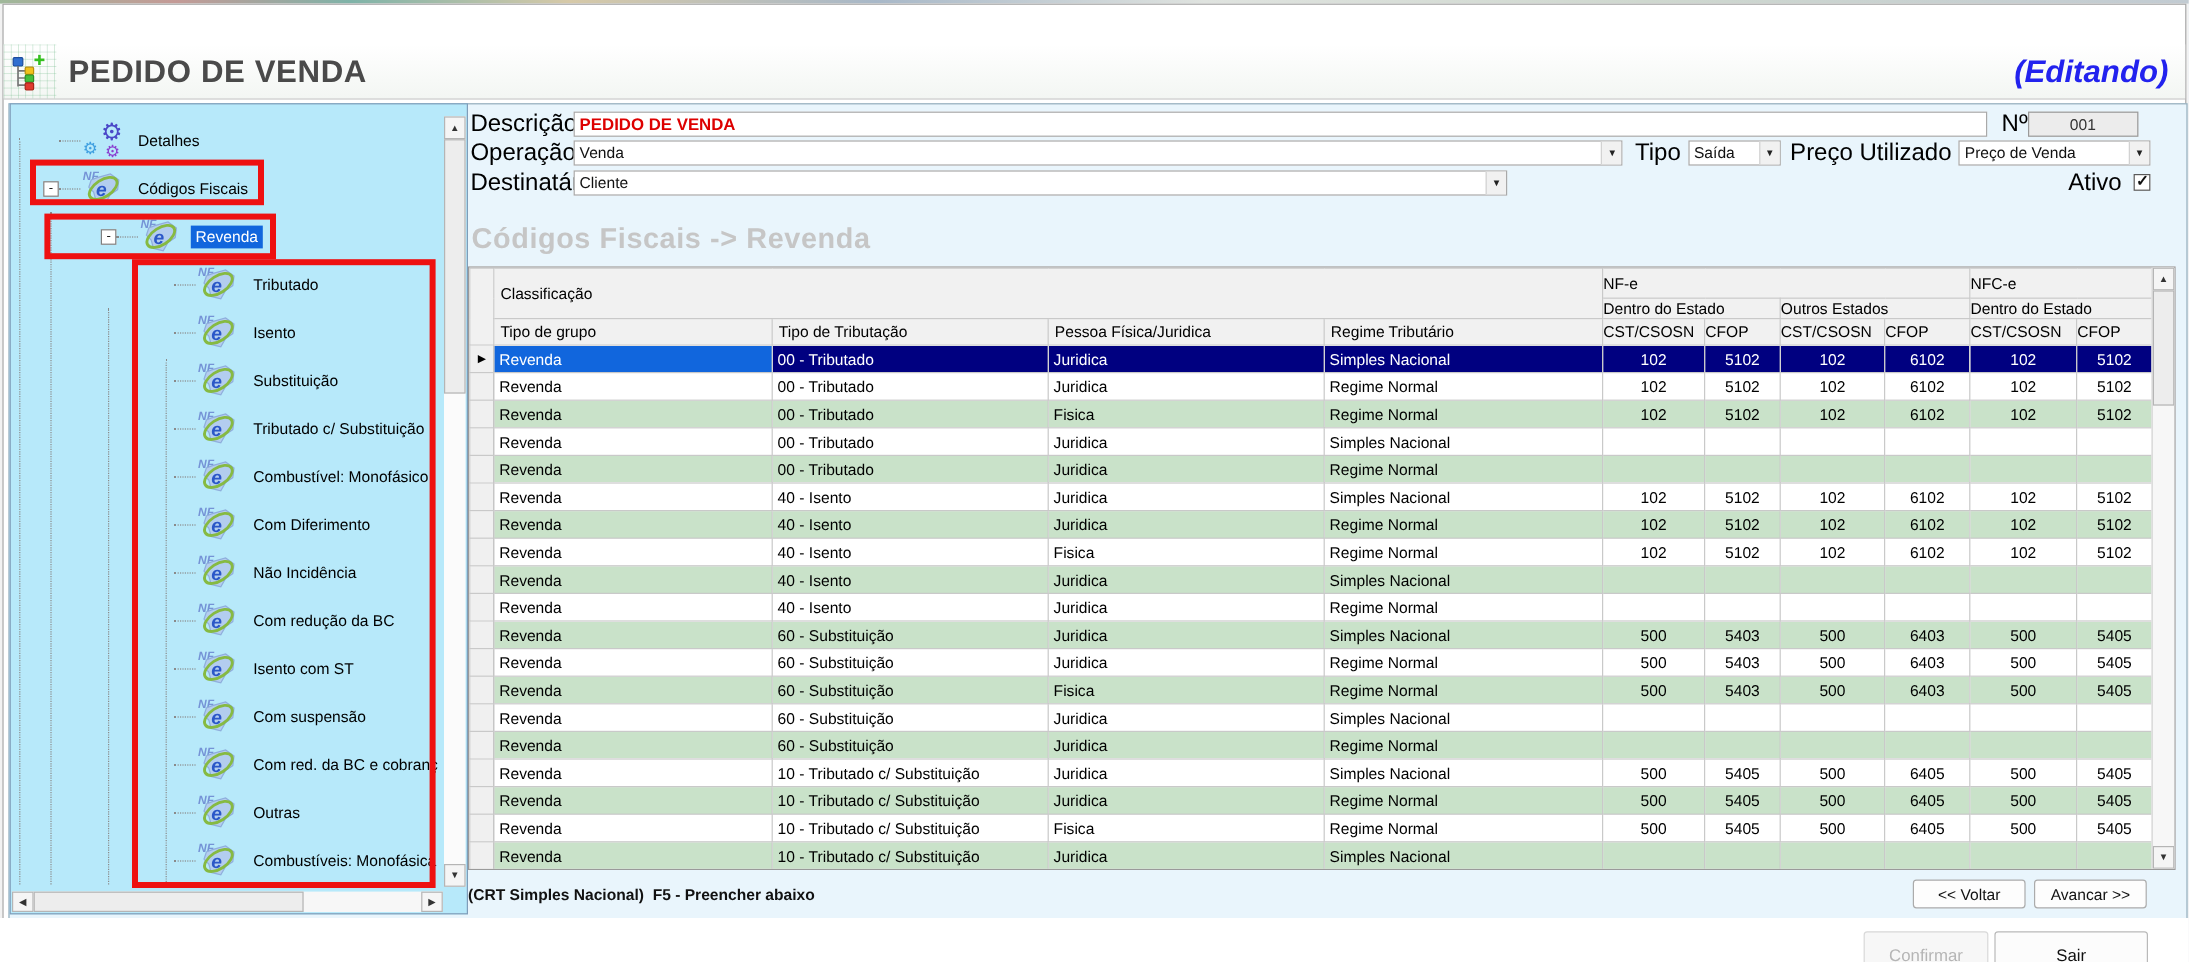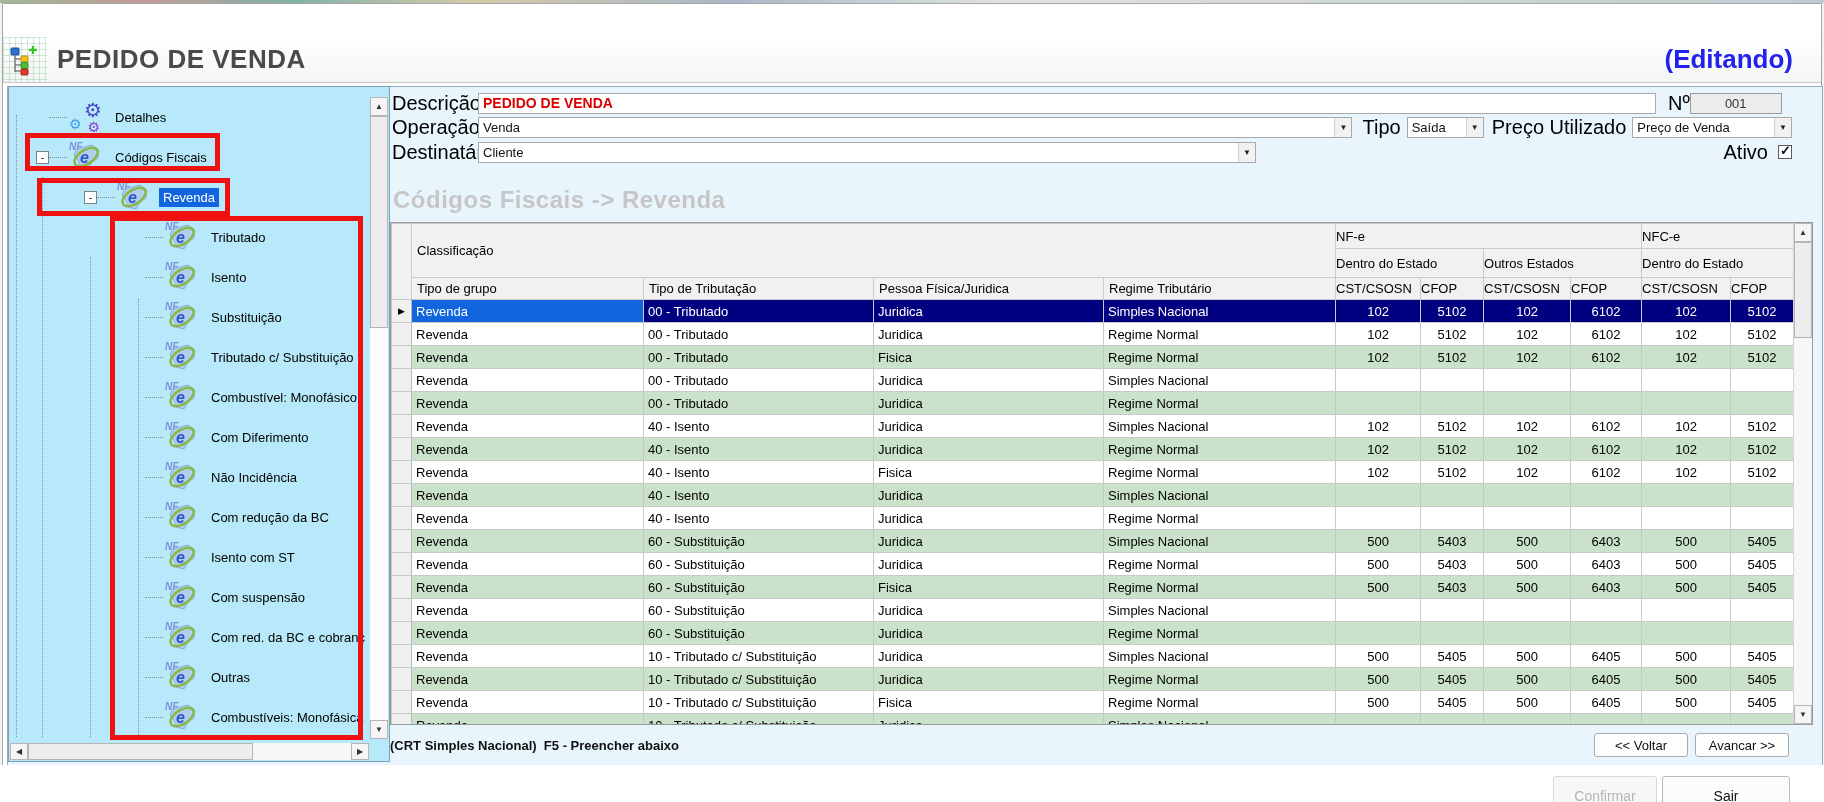--- a/index.html
+++ b/index.html
@@ -16,21 +16,21 @@
   .titlebar .ttl{font-size:13.5px;color:#111;margin-left:9px}
   .hand-icon{width:17px;height:17px;display:inline-block}
   .close-x{margin-left:auto;font-size:16px;color:#222;cursor:pointer;line-height:1;padding:2px 6px}
 
   
   .header{position:absolute;left:0;top:33px;right:0;height:46px;background:linear-gradient(#FFFFFF,#F3F6F3);border-bottom:1px solid #C9C9C9;display:flex;align-items:center}
   .icon-tile{width:44px;height:100%;flex:none;
      background-image:linear-gradient(rgba(110,185,135,.30) 1px,transparent 1px),linear-gradient(90deg,rgba(110,185,135,.30) 1px,transparent 1px);
      background-size:6px 6px;display:flex;align-items:center;justify-content:center}
   .header h1{font-size:26px;color:#4A4A4A;font-weight:bold;margin-left:10px;letter-spacing:.5px}
-  .editing{margin-left:auto;margin-right:28px;font-size:26px;font-weight:bold;color:#2222EE}
+  .editing{margin-left:auto;margin-right:14px;font-size:26px;font-weight:bold;font-style:italic;color:#2222EE}
 
   
   .main-panel{position:absolute;left:4px;top:82px;width:1816px;height:682px;border:1px solid #93ACBB;background:#E9F5FC}
 
   
   .tree-panel{position:absolute;left:8px;top:86px;width:382px;height:676px;background:#B7E9FA;border:1px solid #7F9DB9;overflow:hidden}
   .tree-scroll-area{position:absolute;left:0;top:0;right:20px;bottom:19px;overflow:hidden;padding-top:10px}
   .vline{position:absolute;width:0;border-left:1px dotted #8A8A8A;z-index:1}
   .t-item{height:40px;display:flex;align-items:center;white-space:nowrap;position:relative;z-index:2}
   .lvl0{padding-left:27px}.lvl1{padding-left:75px}.lvl2{padding-left:123px}
@@ -76,21 +76,21 @@
 
   
   .section-title{position:absolute;left:393px;top:186px;font-size:24px;font-weight:bold;color:#C6C6C6;letter-spacing:.5px}
 
   
   .grid-wrap{position:absolute;left:390px;top:222px;width:1423px;height:503px;border:1px solid #9A9A9A;background:#fff;display:flex;overflow:hidden}
   .grid-scroll{overflow:hidden;width:1402px}
   table{border-collapse:collapse;table-layout:fixed;width:1402px}
   th,td{border:1px solid #C9C9C9;font-size:13px;font-weight:normal;overflow:hidden;white-space:nowrap}
   thead th{background:#F1F1F1;text-align:left;color:#000}
-  .hrow1 th{height:25px}.hrow2 th{height:29px}.hrow3 th{height:22px}
+  .hrow1 th{height:25px}.hrow2 th{height:17px}.hrow3 th{height:22px}
   th.lft{text-align:left;padding-left:5px}
   td{height:23px;color:#000;background:#fff}
   td.t{text-align:left;padding-left:4px}
   td.n{text-align:center}
   td.ind{background:#F0F0F0;border-right:1px solid #B8B8B8;text-align:center;font-size:9px;color:#000;padding:0}
   tr.green td:not(.ind){background:#C9E2C9}
   tr.selected td:not(.ind){background:#000080;color:#fff}
   tr.selected td.c0{background:#1166DD}
   .grid-vsb{width:19px;background:#F7F7F7;border-left:1px solid #D5D5D5;display:flex;flex-direction:column}
   .grid-vsb .sb-btn{height:19px}

